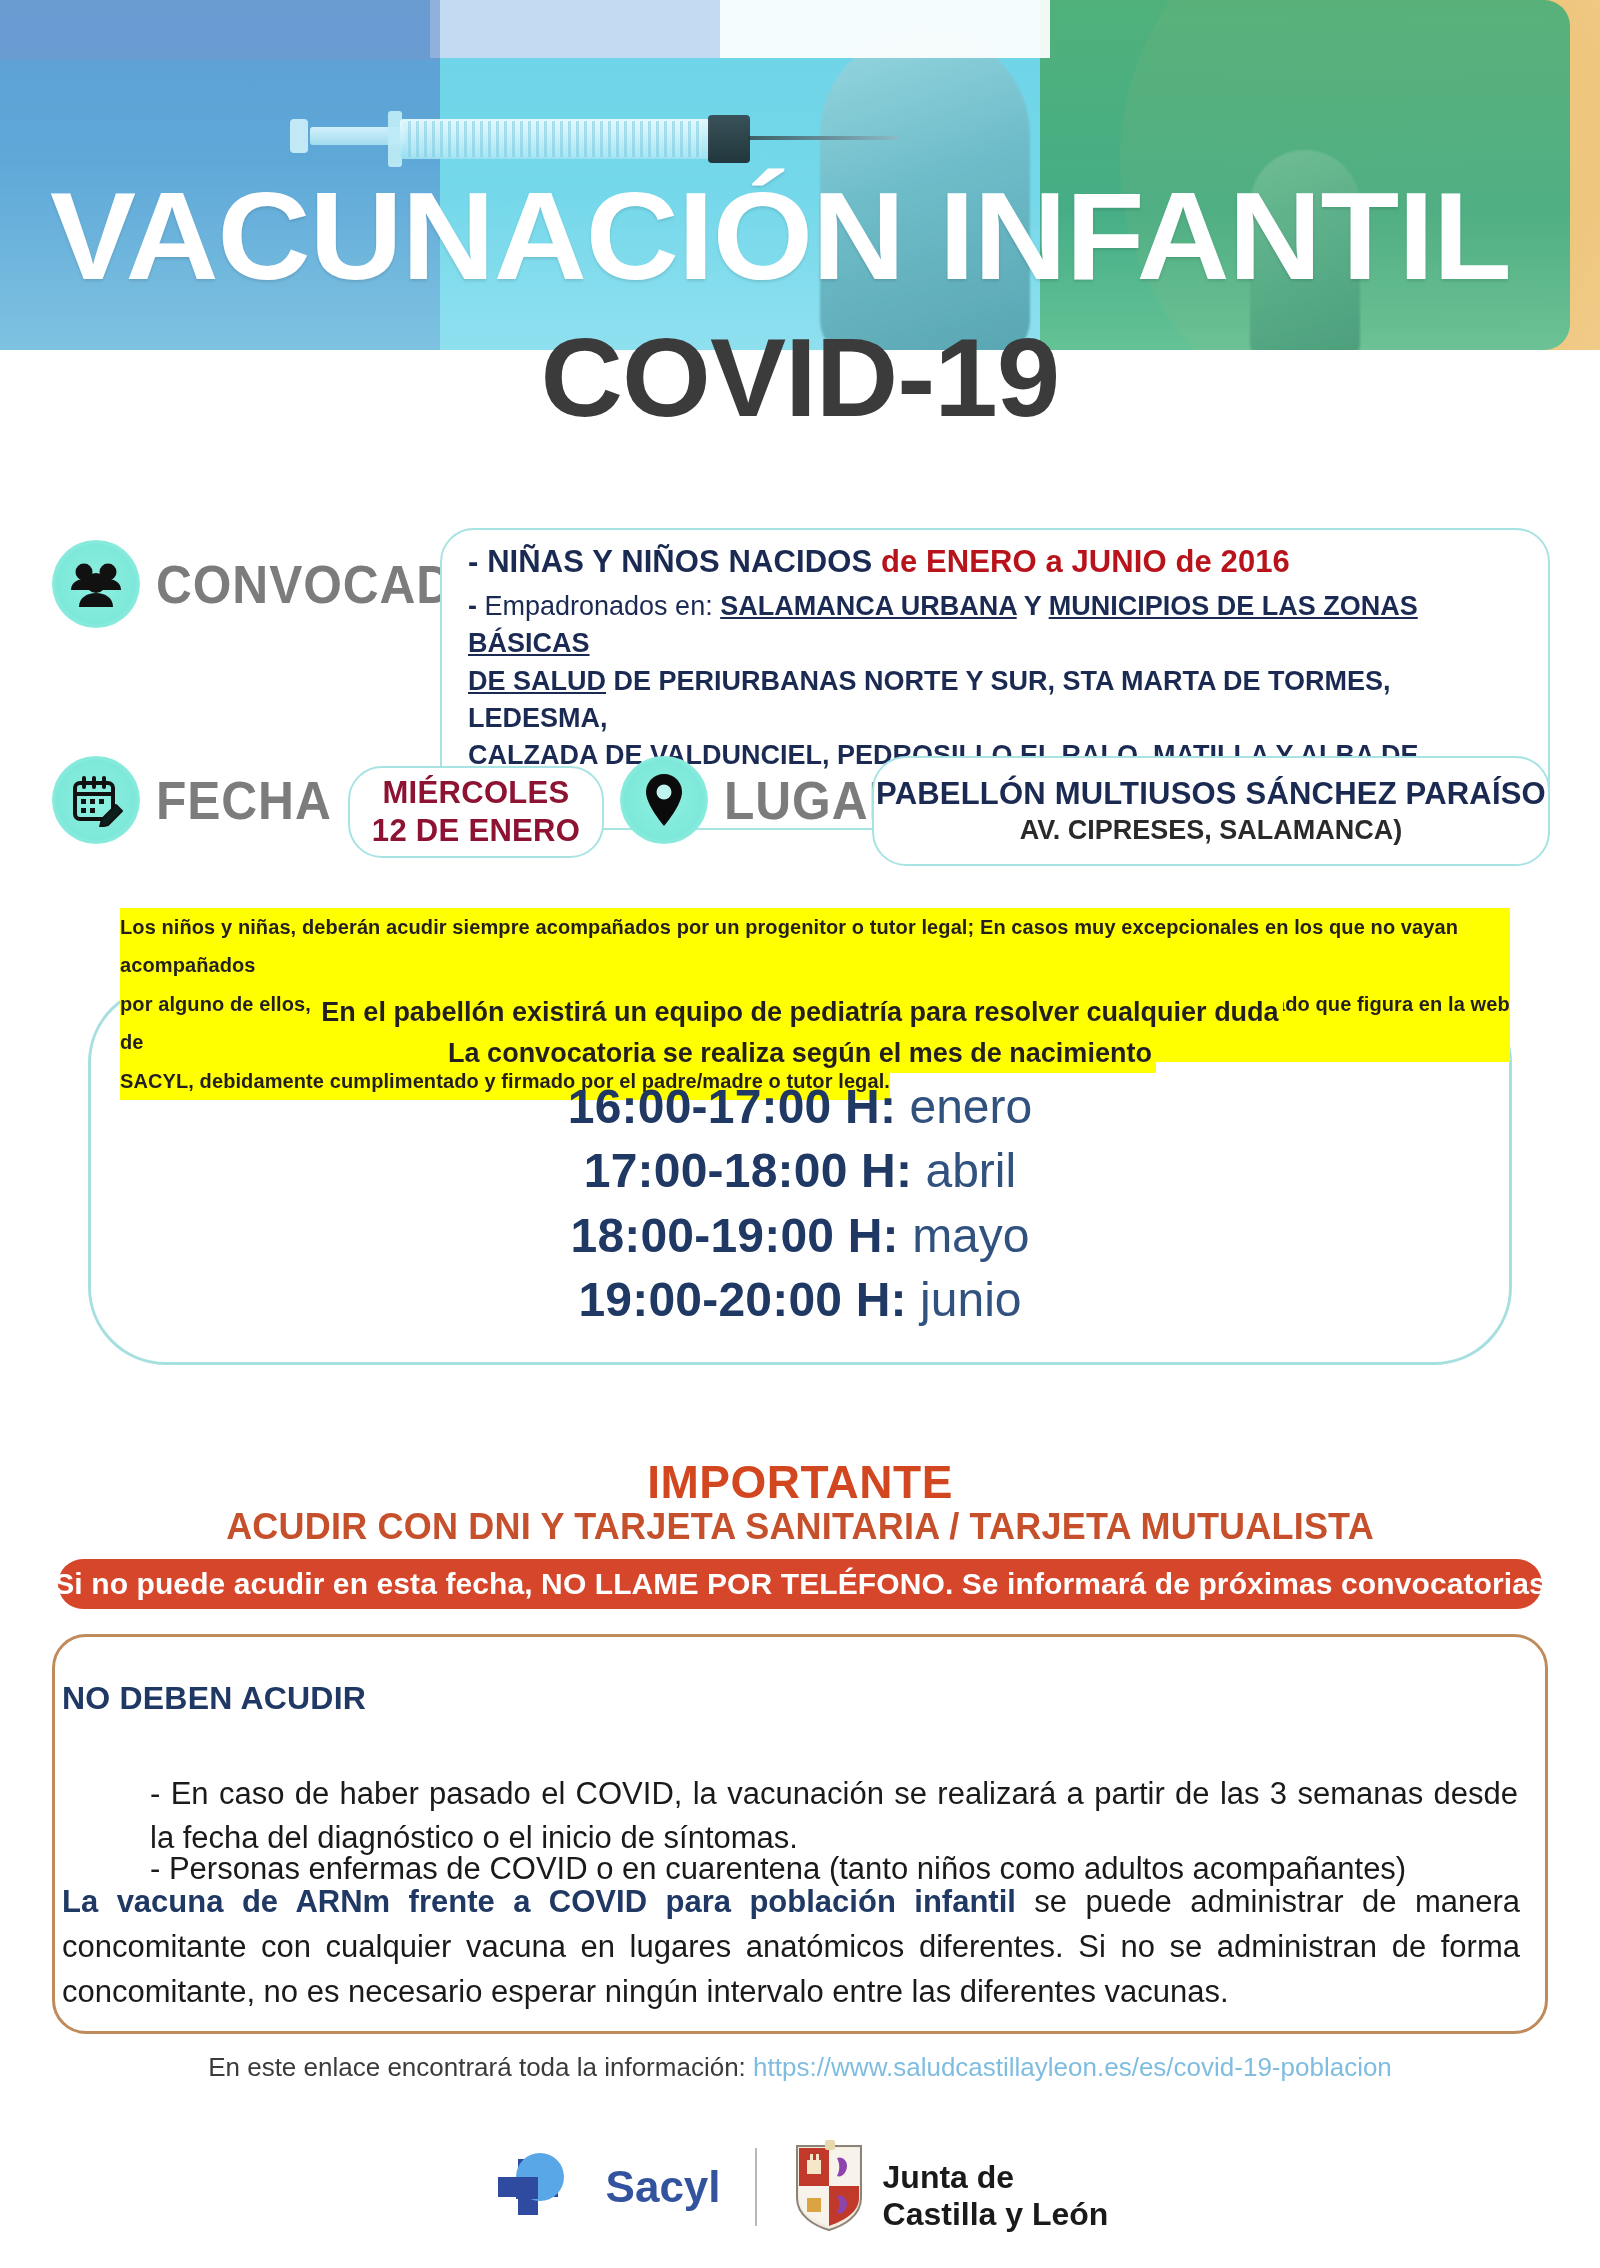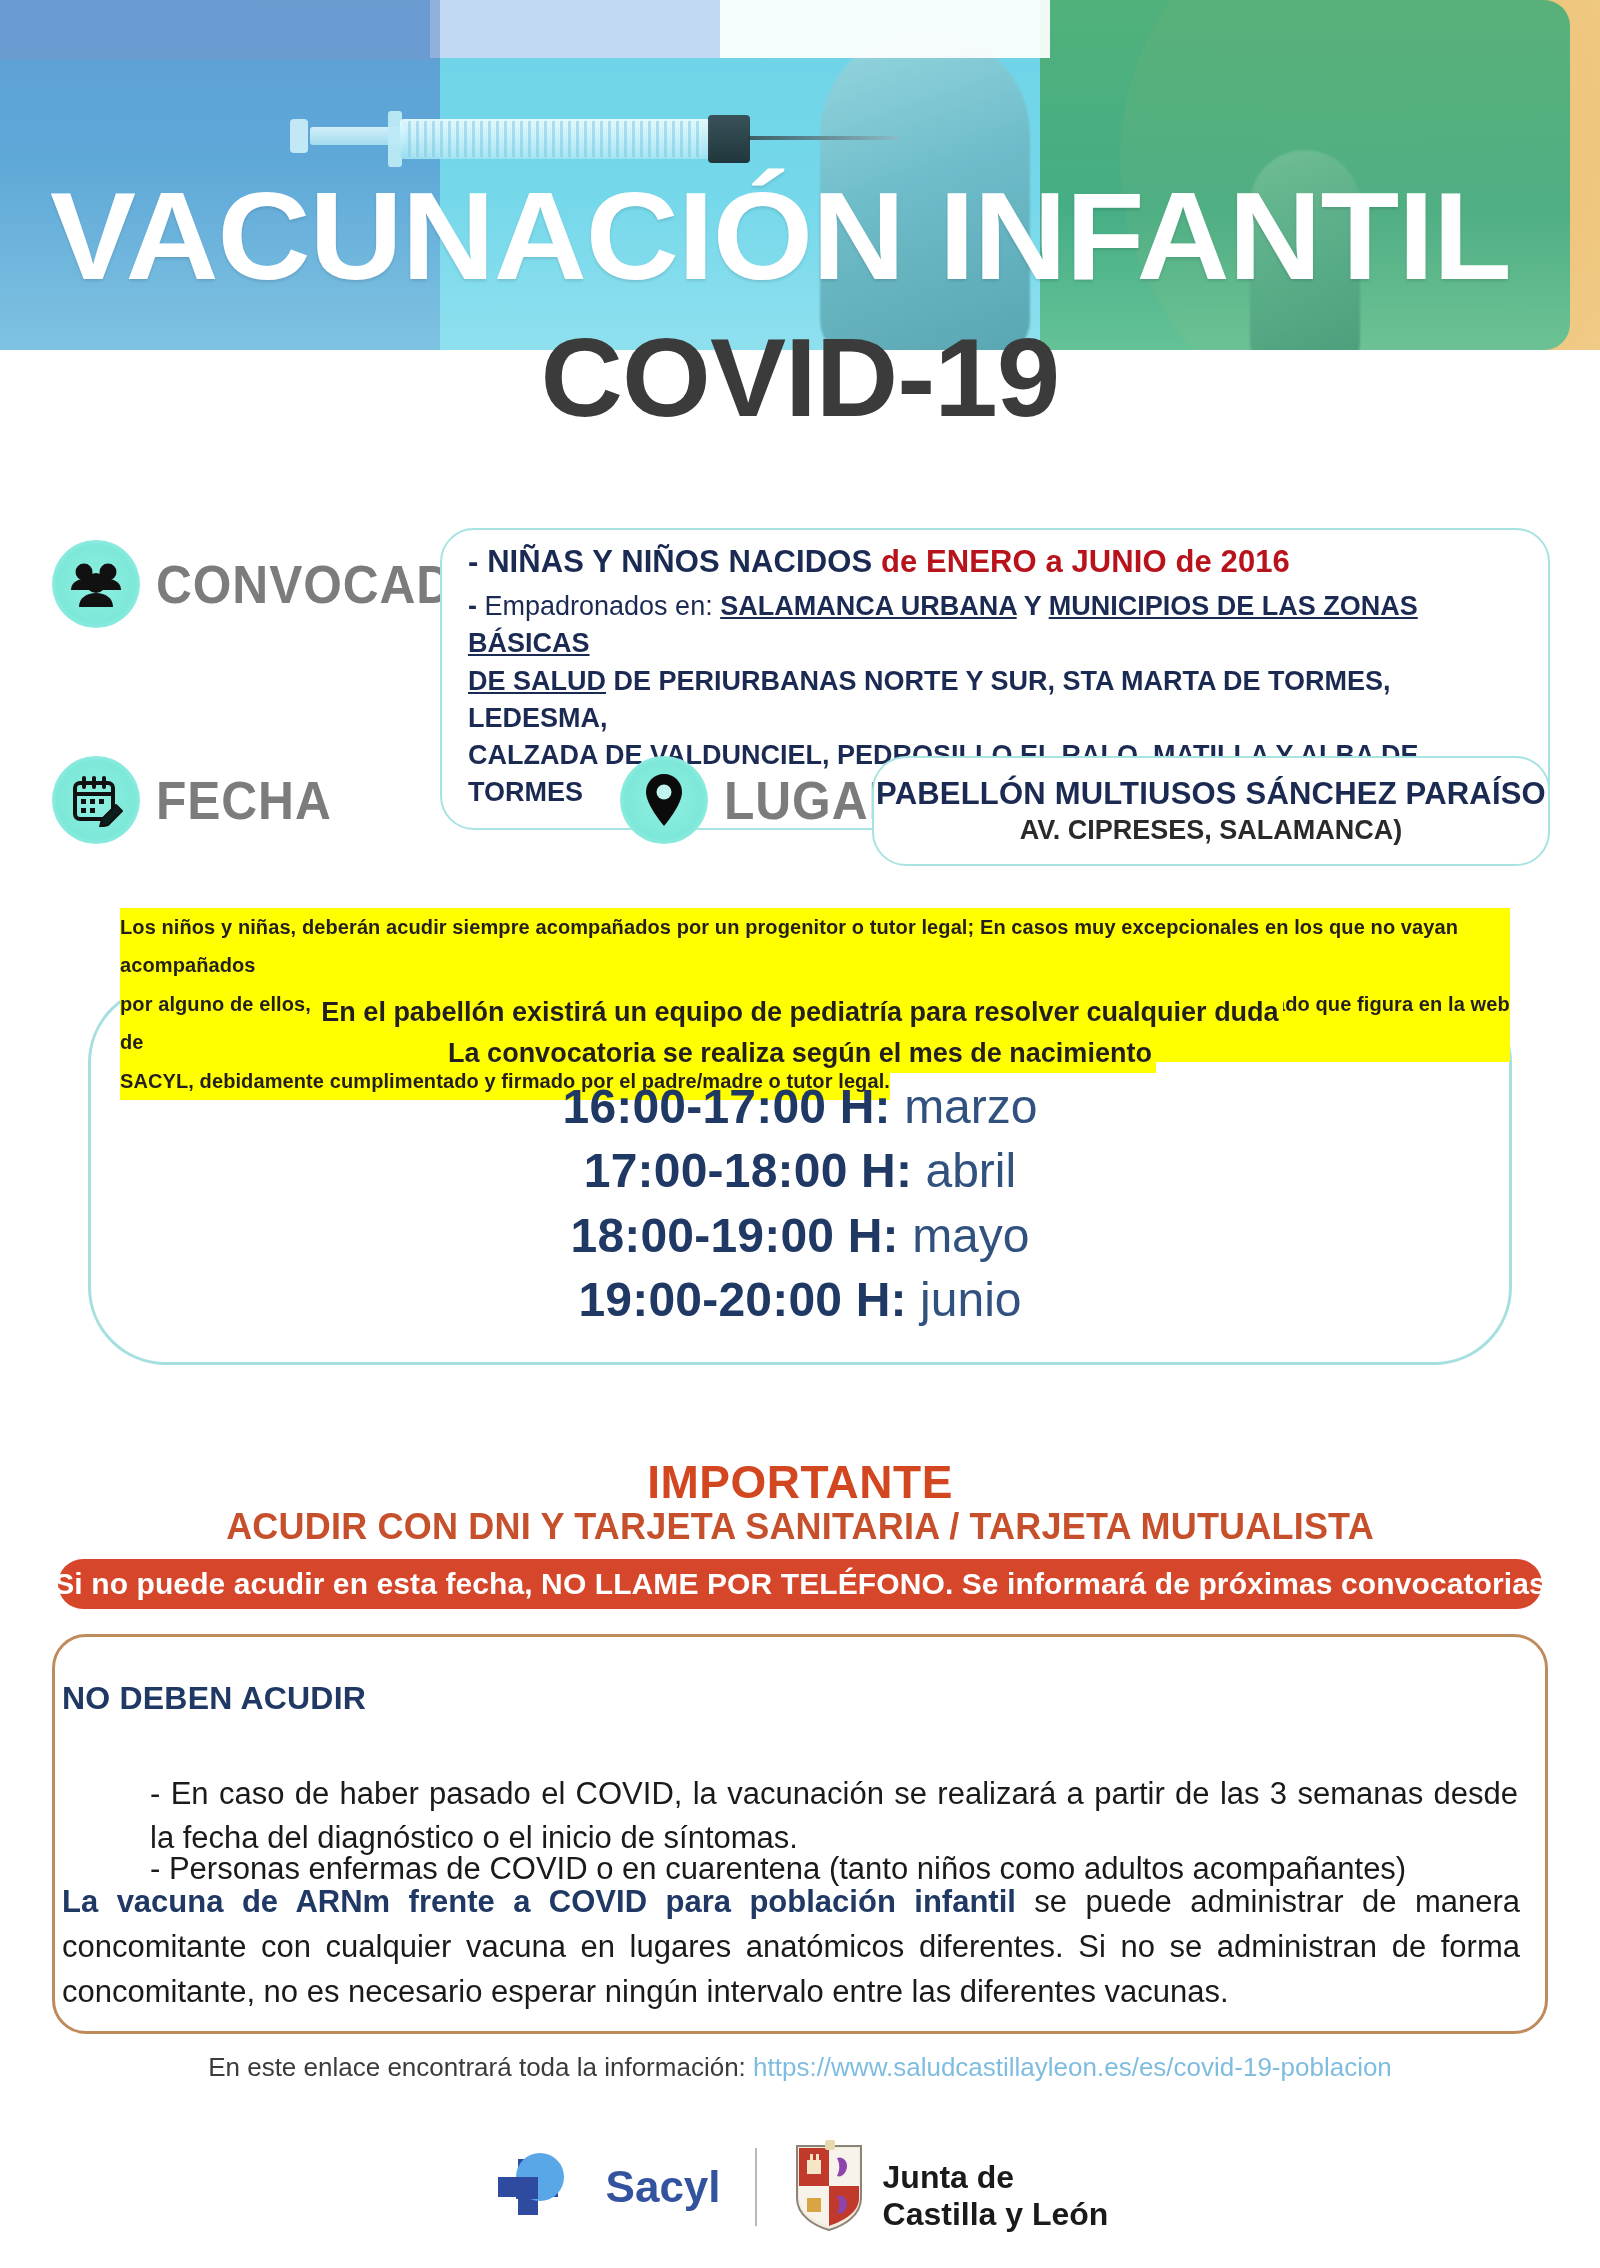--- a/index.html
+++ b/index.html
@@ -307,20 +307,24 @@
         <rect x="12" y="26" width="5" height="5" fill="#111"></rect>
         <rect x="21" y="26" width="5" height="5" fill="#111"></rect>
         <rect x="30" y="26" width="5" height="5" fill="#111"></rect>
         <rect x="12" y="35" width="5" height="5" fill="#111"></rect>
         <rect x="21" y="35" width="5" height="5" fill="#111"></rect>
         <path d="M33 46 L47 32 l6 6 -14 14 -8 2 z" fill="#0d1f1c" stroke="#111" stroke-width="2" stroke-linejoin="round"></path>
       </svg>
     </div>
     <div class="row-label">FECHA</div>
   </div>
+  <div class="rounded-box" id="fecha-box">
+    <div class="fecha-t">MIÉRCOLES</div>
+    <div class="fecha-t">12 DE ENERO</div>
+  </div>
 
   <div class="row" id="lugar-row">
     <div class="circle-icon">
       <svg width="48" height="58" viewBox="0 0 48 58" aria-hidden="true">
         <path d="M24 3C14 3 6 11 6 21c0 13 18 34 18 34s18-21 18-34C42 11 34 3 24 3z" fill="#0b0b0b"></path>
         <circle cx="24" cy="21" r="7.5" fill="#bff5ee"></circle>
       </svg>
     </div>
     <div class="row-label">LUGAR</div>
   </div>
@@ -346,21 +350,21 @@
     <span class="yline">SACYL, debidamente cumplimentado y firmado por el padre/madre o tutor legal.</span>
   </div>
 
   <div id="yellow-note2">
     <div><span class="yline-c">En el pabellón existirá un equipo de pediatría para resolver cualquier duda</span></div>
     <div><span class="yline-c">La convocatoria se realiza según el mes de nacimiento</span></div>
   </div>
 
   <div id="schedule-list">
     <div class="sched-row">
-      <span class="sched-time">16:00-17:00 H:</span><span class="sched-month"> marzo</span>
+      <span class="sched-time">16:00-17:00 H:</span><span class="sched-month"> enero</span>
     </div>
     <div class="sched-row">
       <span class="sched-time">17:00-18:00 H:</span><span class="sched-month"> abril</span>
     </div>
     <div class="sched-row">
       <span class="sched-time">18:00-19:00 H:</span><span class="sched-month"> mayo</span>
     </div>
     <div class="sched-row">
       <span class="sched-time">19:00-20:00 H:</span><span class="sched-month"> junio</span>
     </div>

